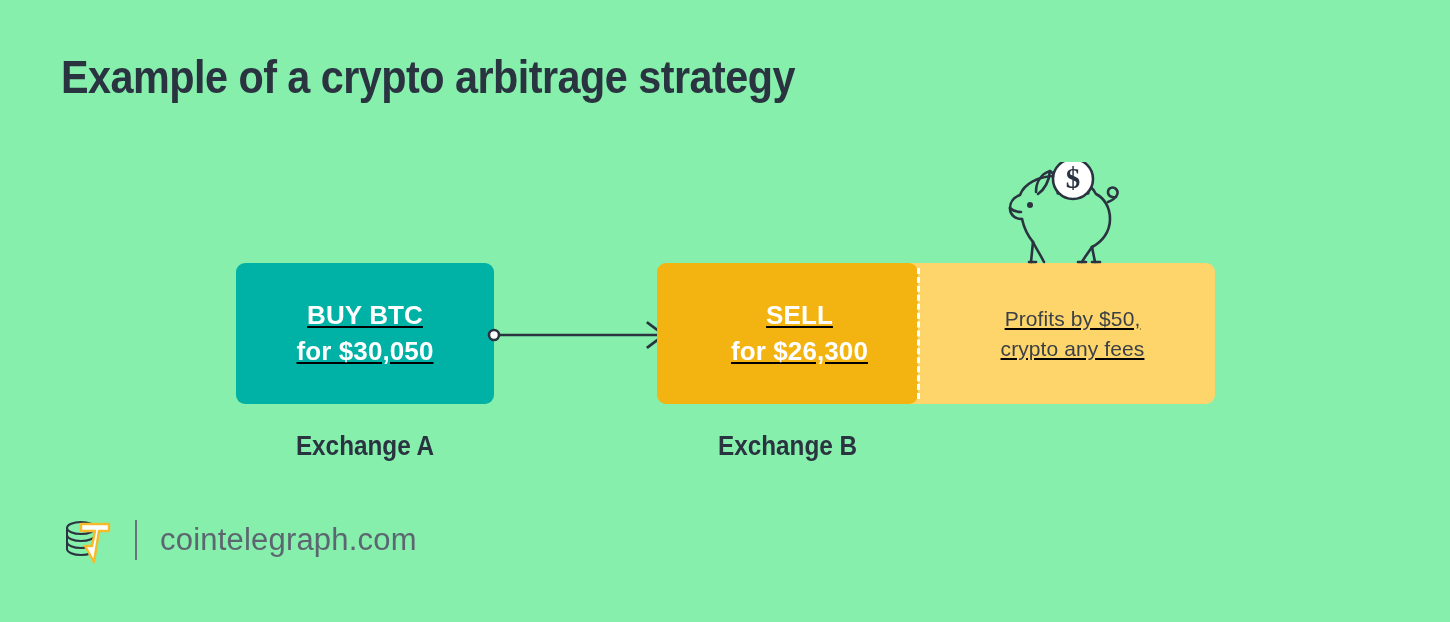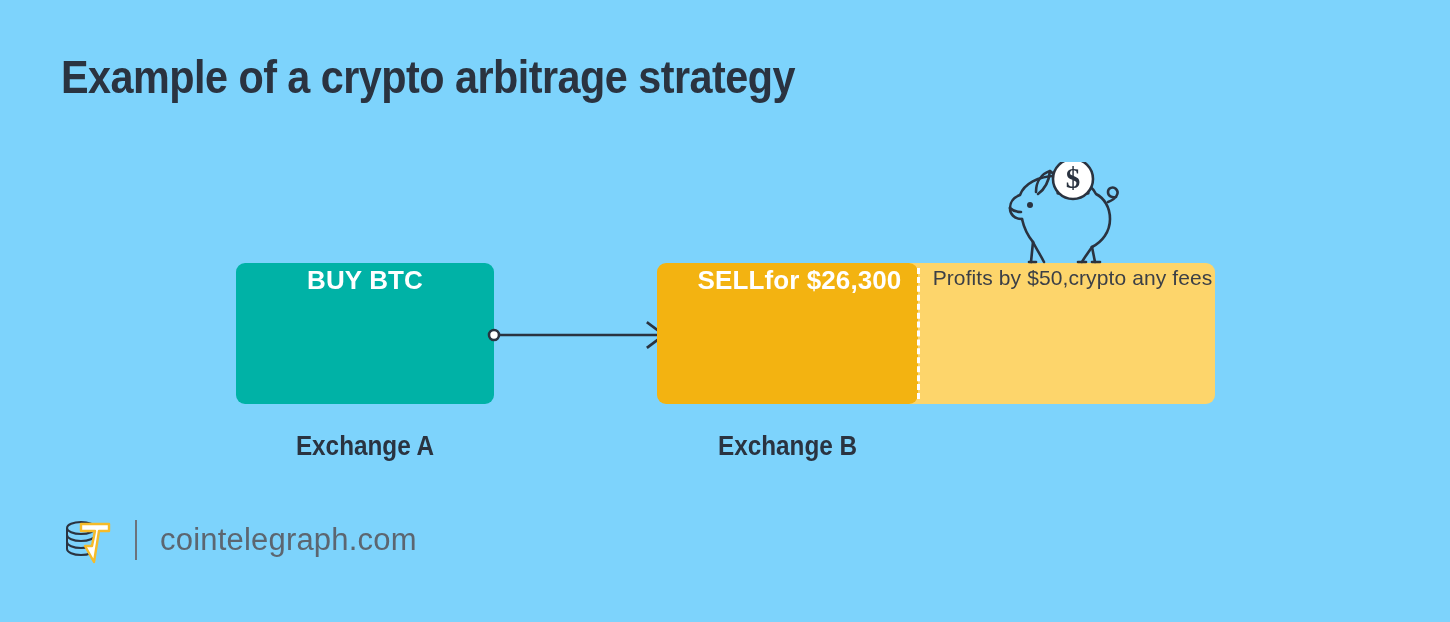--- a/index.html
+++ b/index.html
@@ -7,21 +7,21 @@
     padding: 0;
     background: #ffffff;
   }
   body {
     font-family: "Liberation Sans", sans-serif;
   }
   #infographic {
     position: relative;
     width: 1450px;
     height: 622px;
-    background: #7dd3fc;
+    background: #86efac;
     overflow: hidden;
   }
 
   
   .title {
     position: absolute;
     left: 61px;
     top: 49px;
     font-family: "Liberation Sans", sans-serif;
     font-size: 47px;
@@ -39,23 +39,24 @@
     left: 0;
     top: 0;
     width: 1450px;
     height: 622px;
   }
 
   .box {
     position: absolute;
     box-sizing: border-box;
     display: flex;
-    flex-direction: row;
-    align-items: flex-start;
+    flex-direction: column;
+    align-items: center;
     justify-content: center;
+    text-decoration: underline;
   }
 
   .box-buy {
     left: 236px;
     top: 263px;
     width: 258px;
     height: 141px;
     background: #00b2a6;
     border-radius: 9px;
   }
@@ -184,20 +185,21 @@
 <body>
 
 <div id="infographic">
 
   <div class="title">Example of a crypto arbitrage strategy</div>
 
   <div class="flow">
 
     <div class="box box-buy">
       <div class="box-line">BUY BTC</div>
+      <div class="box-line">for $30,050</div>
     </div>
 
     <svg class="connector" viewBox="0 0 186 46" xmlns="http://www.w3.org/2000/svg">
       <circle cx="10" cy="23" r="5" fill="#ffffff" stroke="#2a3340" stroke-width="2.6"></circle>
       <line x1="15" y1="23" x2="177" y2="23" stroke="#2a3340" stroke-width="2.6"></line>
       <polyline points="164,11 180,23 164,35" fill="none" stroke="#2a3340" stroke-width="2.8" stroke-linecap="square" stroke-linejoin="miter"></polyline>
     </svg>
 
     <div class="box box-profit">
       <div class="box-line">Profits by $50,</div>

